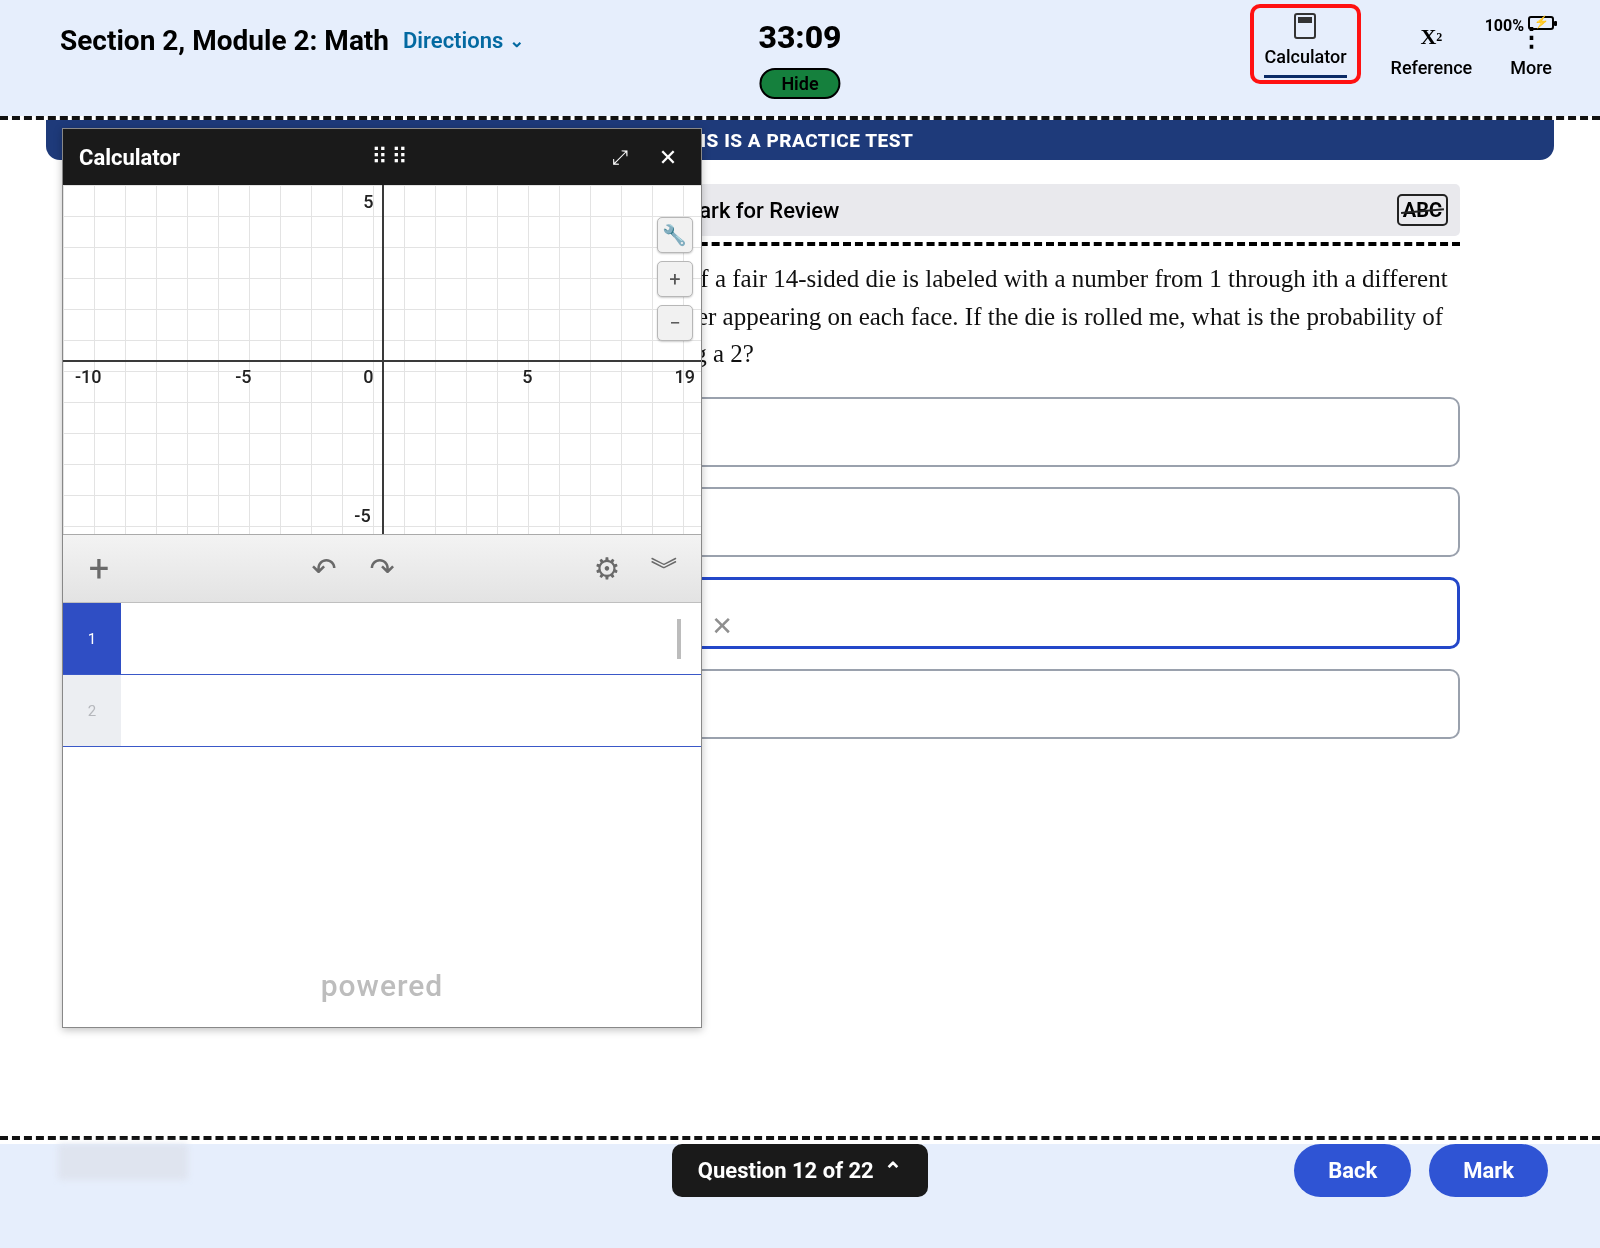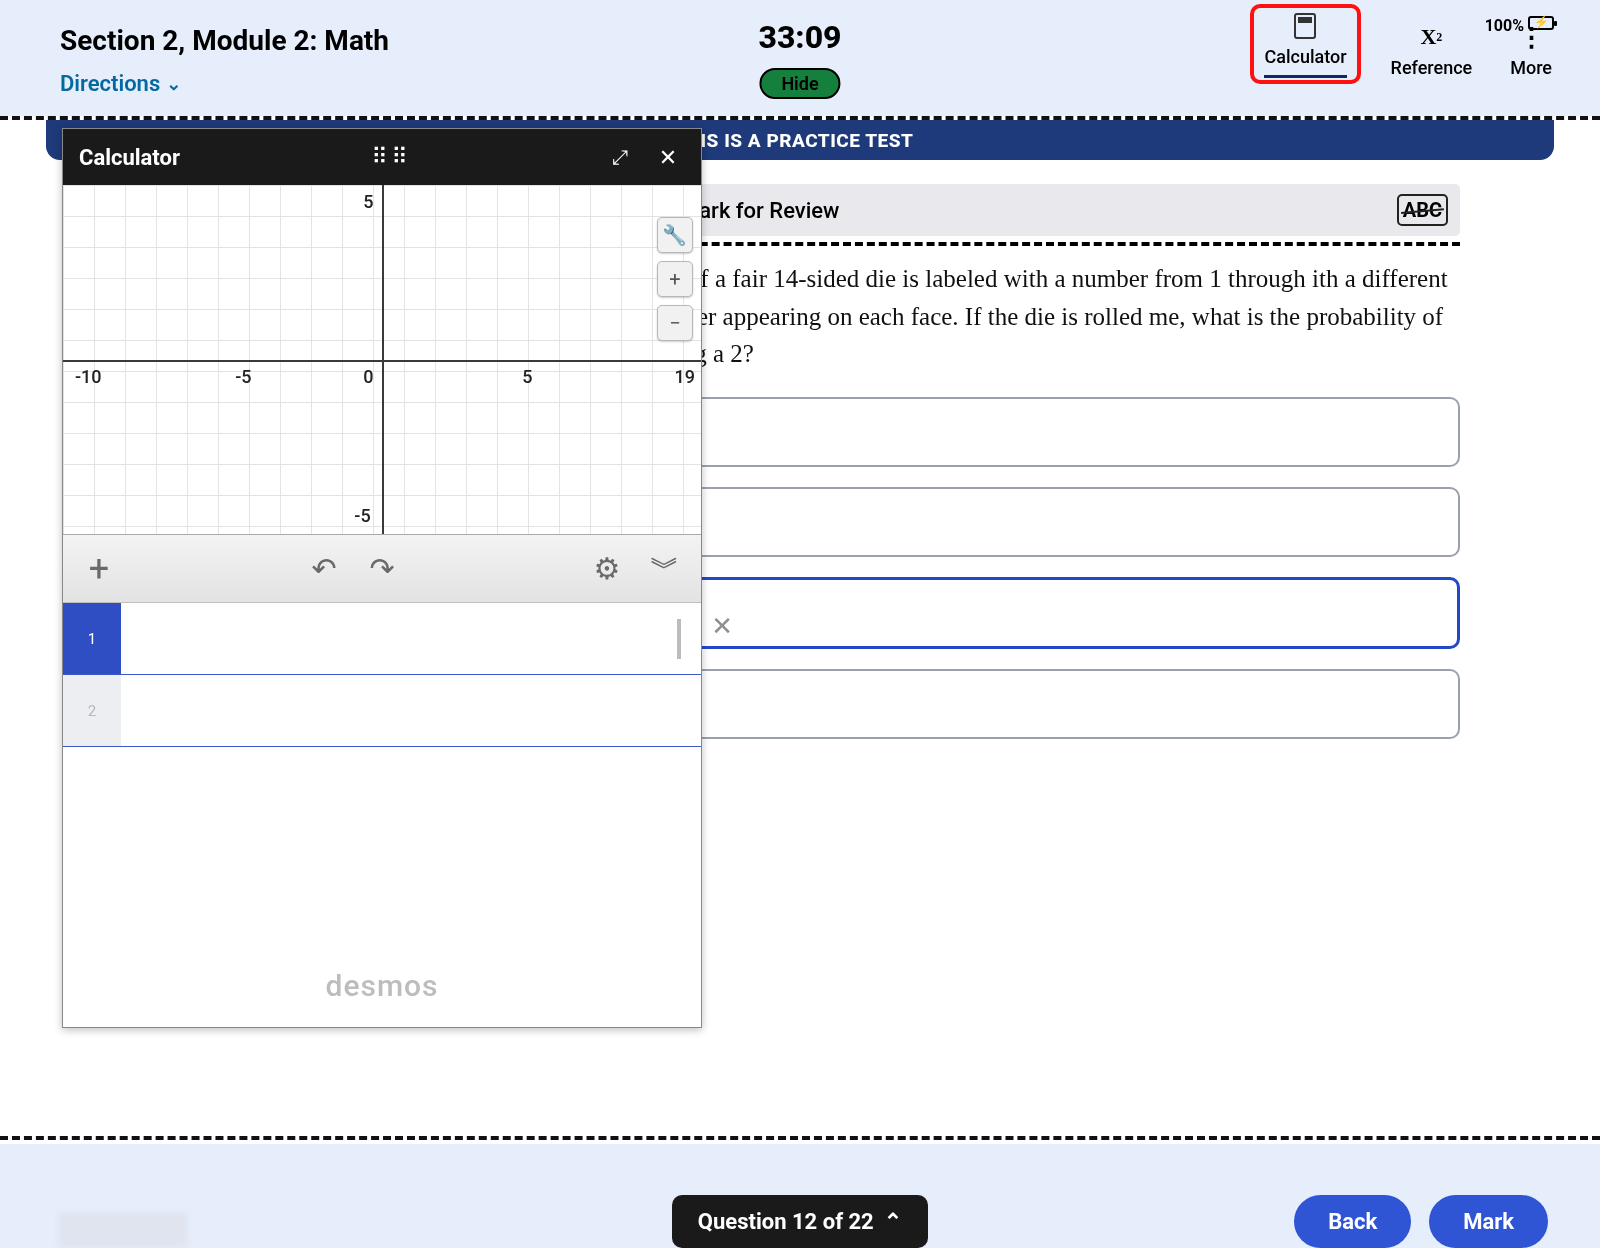--- a/index.html
+++ b/index.html
@@ -14,21 +14,21 @@
 
   
   .topbar {
     background: #e6eefc;
     height: 116px;
     position: relative;
     display: flex;
     align-items: flex-start;
     padding: 24px 60px 0 60px;
   }
-  .topbar-left { display:flex; flex-direction:column; gap:14px; }
+  .topbar-left { display:flex; flex-direction:row; gap:14px; }
   .section-title { font-size: 28px; font-weight: 700; color:#000; }
   .directions { font-size: 22px; font-weight: 600; color:#0369a1; display:flex; align-items:center; gap:6px; cursor:pointer; }
   .directions .chev { font-size:18px; }
 
   .topbar-center { position:absolute; left:50%; transform:translateX(-50%); top:18px; text-align:center;}
   .timer { font-size: 32px; font-weight:800; }
   .hide-btn {
     margin-top:12px;
     border:2px solid #000; border-radius:18px;
     padding:3px 20px; font-size:18px; font-weight:600;
@@ -147,21 +147,21 @@
   .expr-row.r2{ border-bottom:1px solid #3a58c8;}
 
   .calc-footer{ margin-top:auto; text-align:center; padding-bottom:24px; color:#bdbdbd;}
   .calc-footer .pb{ font-size:17px;}
   .calc-footer .ds{ font-size:30px; font-weight:500; letter-spacing:1px;}
 
   
   .bottom-dash{ position:absolute; left:0; right:0; bottom:108px; border-top:4px dashed #111;}
   .bottom-bar{
     position:absolute; left:0; right:0; bottom:0; height:104px;
-    background:#e6eefc; display:flex; align-items:flex-end; justify-content:center;
+    background:#e6eefc; display:flex; align-items:flex-start; justify-content:center;
   }
   .qsel{
     background:#1a1a1a; color:#fff; font-size:22px; font-weight:700;
     padding:14px 26px; border-radius:10px; display:flex; align-items:center; gap:10px; cursor:pointer;
   }
   .nav-btns{ position:absolute; right:52px; display:flex; gap:18px;}
   .nav-btn{
     background:#2f54d4; color:#fff; font-size:22px; font-weight:700;
     padding:14px 34px; border-radius:28px; cursor:pointer;
   }
@@ -302,21 +302,21 @@
       </div>
       <span class="clear-x">✕</span>
     </div>
     <div class="expr-row r2">
       <div class="expr-num">2</div>
       <div class="expr-field"></div>
     </div>
   </div>
 
   <div class="calc-footer">
-    <div class="ds">desmos</div>
+    <div class="ds">powered</div>
   </div>
 </div>
 
 <div class="bottom-dash"></div>
 <div class="bottom-bar">
   <div class="name-blur"></div>
   <div class="qsel">
     <span>Question 12 of 22</span>
     <span>⌃</span>
   </div>

